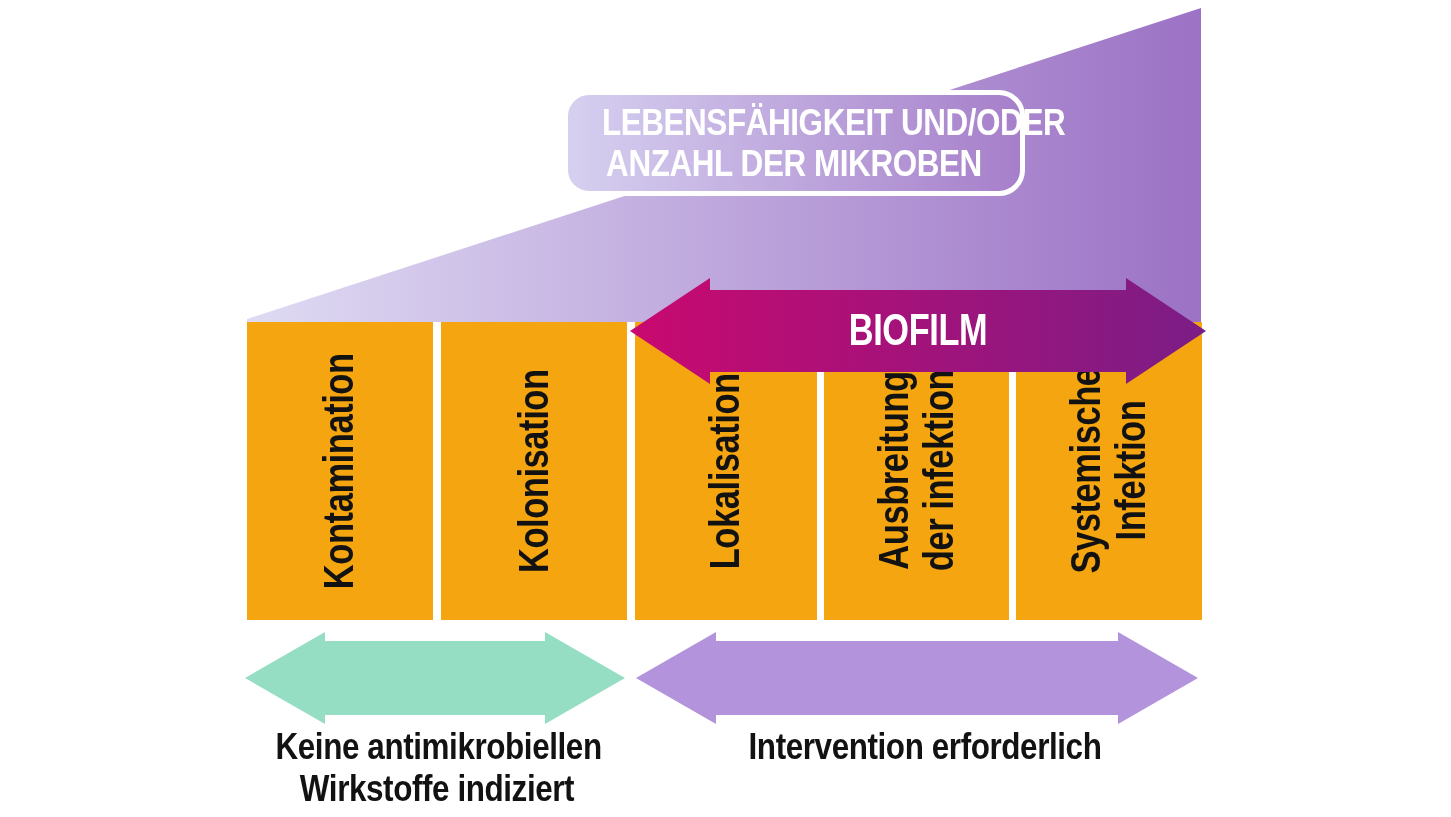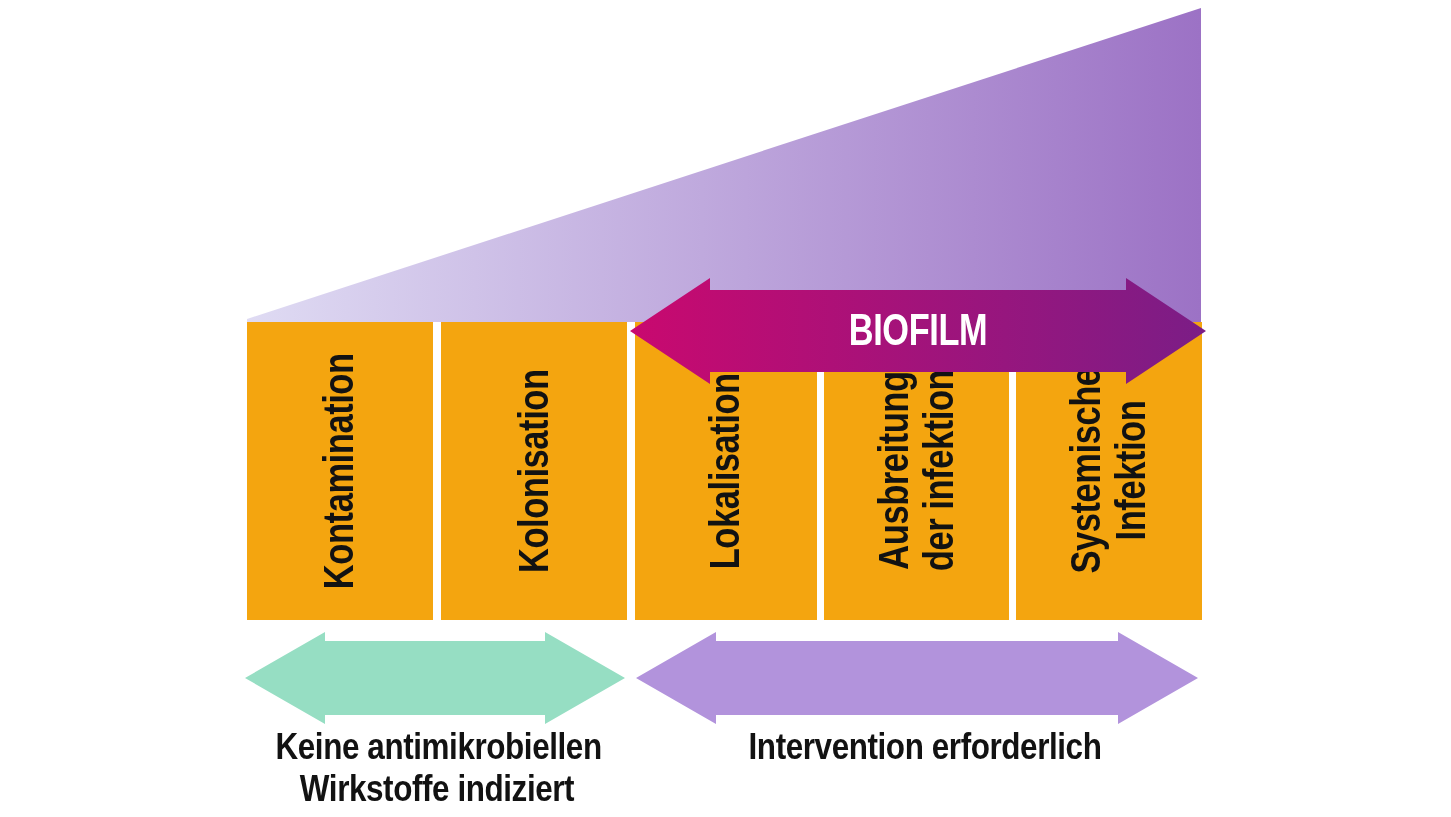--- a/index.html
+++ b/index.html
@@ -130,20 +130,26 @@
   <svg class="layer layer-biofilm" width="1451" height="817" viewBox="0 0 1451 817">
     <defs>
       <linearGradient id="gradBiofilm" x1="0" y1="0" x2="1" y2="0">
         <stop offset="0" stop-color="#C9096F"></stop>
         <stop offset="1" stop-color="#7B1D86"></stop>
       </linearGradient>
     </defs>
     <polygon points="630,331 710,278 710,290 1126,290 1126,278 1206,331 1126,384 1126,372 710,372 710,384" fill="url(#gradBiofilm)"></polygon>
   </svg>
 
+  <div class="title-box">
+    <div class="title-text">
+      <span>LEBENSFÄHIGKEIT UND/ODER</span>
+      <span>ANZAHL DER MIKROBEN</span>
+    </div>
+  </div>
 
   <div class="biofilm-label">BIOFILM</div>
 
   <div class="bottom-label label-left">
     <span>Keine antimikrobiellen</span>
     <span>Wirkstoffe indiziert</span>
   </div>
 
   <div class="bottom-label label-right">
     <span>Intervention erforderlich</span>

